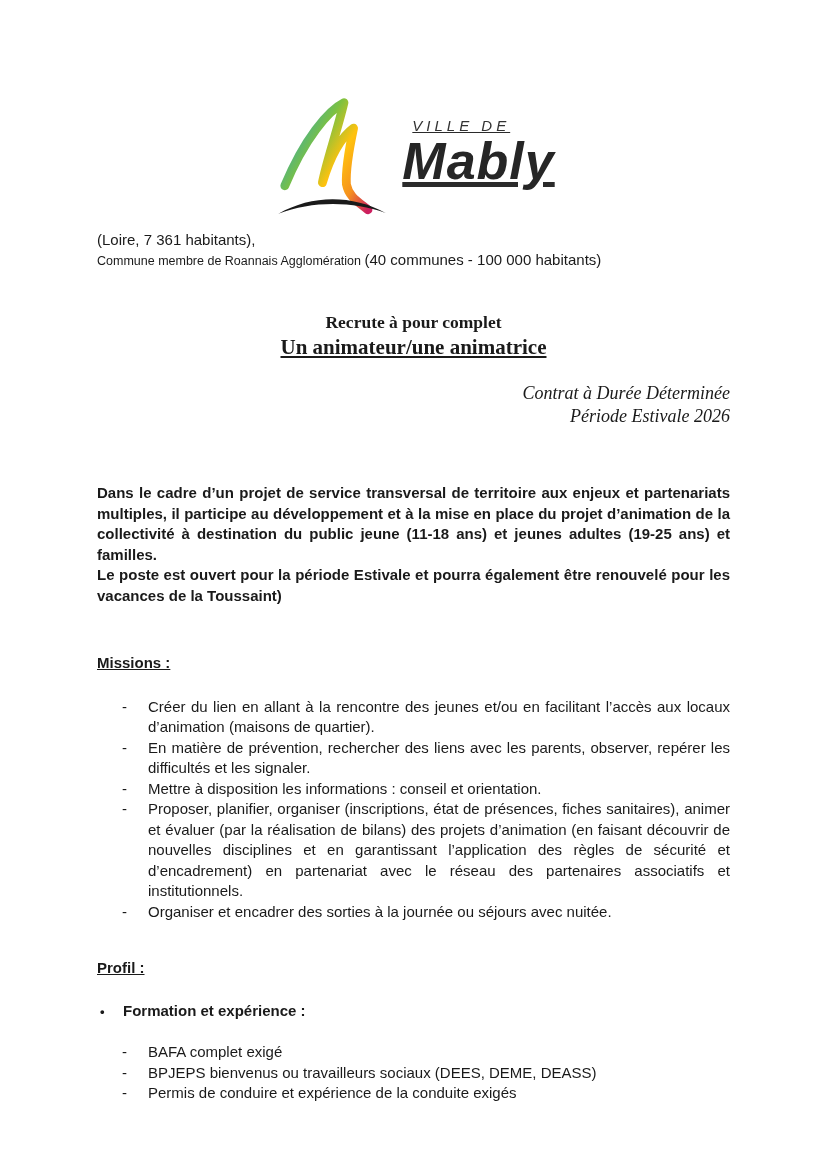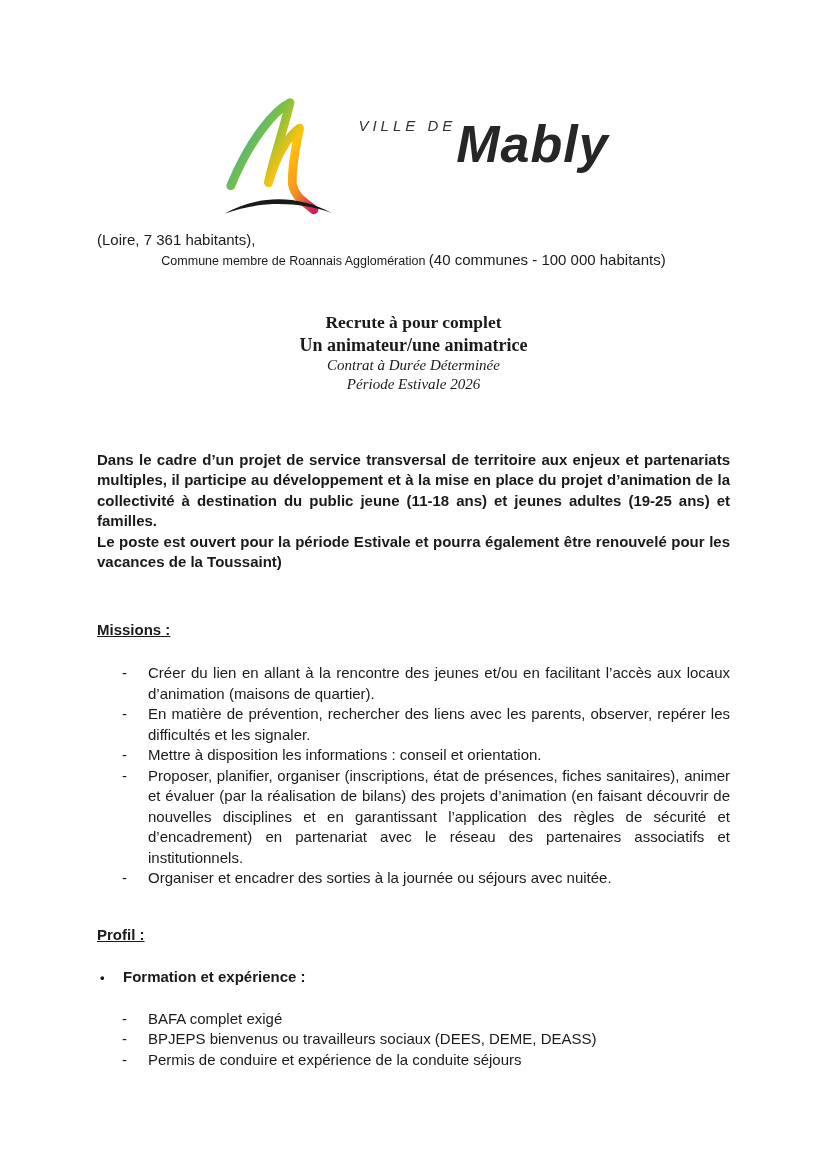--- a/index.html
+++ b/index.html
@@ -23,23 +23,24 @@
   .logo-row {
     padding-top: 93px;
     display: flex;
     justify-content: center;
     align-items: flex-start;
     gap: 10px;
   }
   .logo-mark { width: 120px; height: 128px; flex: 0 0 auto; }
   .logo-text {
     display: flex;
-    flex-direction: row;
+    flex-direction: column;
     padding-top: 24px;
     color: #2b2b2b;
+    text-decoration: underline;
   }
   .brand-top {
     font-size: 15px;
     letter-spacing: 4px;
     font-style: italic;
     font-weight: 500;
     padding-left: 10px;
     color: #333333;
   }
   .brand-name {
@@ -52,41 +53,42 @@
     text-align: center;
   }
 
   
   .subtitle1 {
     text-align: left;
     font-size: 15px;
     margin-top: 10px;
   }
   .subtitle2 {
-    text-align: center;
+    text-align: left;
     font-size: 15px;
     margin-top: 3px;
   }
   .subtitle2 .small { font-size: 12.5px; }
 
   
   .titles {
     margin-top: 43px;
     text-align: center;
     font-family: "Liberation Serif", serif;
     font-weight: bold;
   }
   .title1 { font-size: 17.5px; line-height: 1.3; }
-  .title2 { font-size: 18px; line-height: 1.25; }
+  .title2 { font-size: 21px; line-height: 1.25; text-decoration: underline; }
 
   .contract {
-    text-align: center;
+    margin-top: 22px;
+    text-align: right;
     font-family: "Liberation Serif", serif;
     font-style: italic;
-    font-size: 15px;
+    font-size: 18px;
     line-height: 1.25;
   }
 
   
   .intro {
     margin-top: 56px;
     font-size: 15px;
     font-weight: bold;
     line-height: 20.5px;
     text-align: justify;
@@ -214,17 +216,17 @@
     <div class="dash-item">
       <span class="dash">-</span>
       <span class="item-text">BAFA complet exigé</span>
     </div>
     <div class="dash-item">
       <span class="dash">-</span>
       <span class="item-text">BPJEPS bienvenus ou travailleurs sociaux (DEES, DEME, DEASS)</span>
     </div>
     <div class="dash-item">
       <span class="dash">-</span>
-      <span class="item-text">Permis de conduire et expérience de la conduite séjours</span>
+      <span class="item-text">Permis de conduire et expérience de la conduite exigés</span>
     </div>
   </div>
 
 </div>
 
 </body></html>

